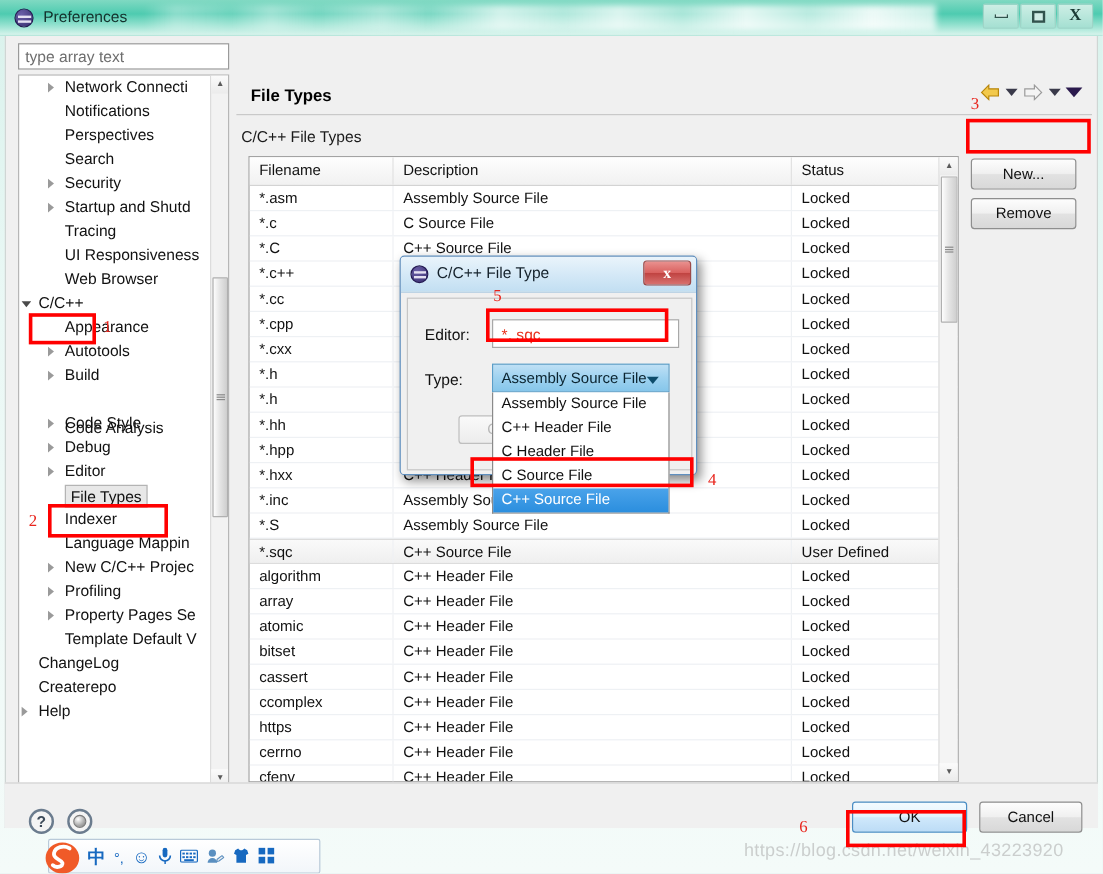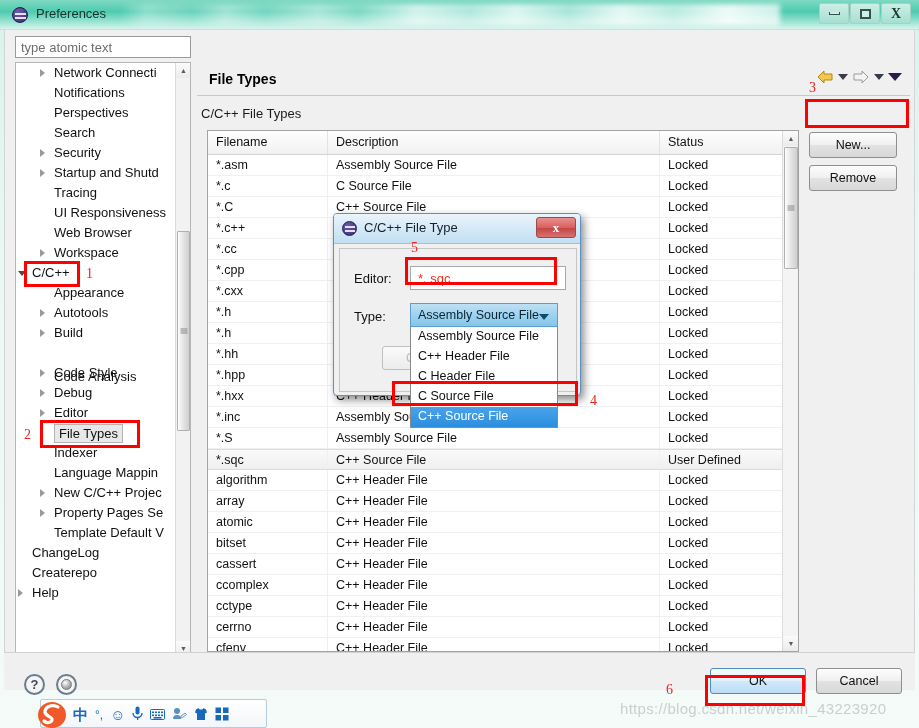--- a/index.html
+++ b/index.html
@@ -384,21 +384,21 @@
           <span class="glyph-max"></span>
         </div>
       <div class="win-btn">
           <span class="glyph-close">X</span>
         </div>
     </div>
   </div>
 
   <div class="dlg-body">
 
-    <div class="filter-box">type atomic text</div>
+    <div class="filter-box">type array text</div>
 
     <div class="tree-panel">
       <div class="tree-list" id="tree-list">
           <div class="tree-row">
             <span class="arrow" style="left: 24px;"></span>
             <span class="lbl" style="left: 38px;">Network Connecti</span>
           </div>
           <div class="tree-row">
             <span class="lbl" style="left: 38px;">Notifications</span>
           </div>
@@ -419,24 +419,20 @@
           <div class="tree-row">
             <span class="lbl" style="left: 38px;">Tracing</span>
           </div>
           <div class="tree-row">
             <span class="lbl" style="left: 38px;">UI Responsiveness</span>
           </div>
           <div class="tree-row">
             <span class="lbl" style="left: 38px;">Web Browser</span>
           </div>
           <div class="tree-row">
-            <span class="arrow" style="left: 24px;"></span>
-            <span class="lbl" style="left: 38px;">Workspace</span>
-          </div>
-          <div class="tree-row">
             <span class="arrow open" style="left: 2px;"></span>
             <span class="lbl" style="left: 16px;">C/C++</span>
           </div>
           <div class="tree-row">
             <span class="lbl" style="left: 38px;">Appearance</span>
           </div>
           <div class="tree-row">
             <span class="arrow" style="left: 24px;"></span>
             <span class="lbl" style="left: 38px;">Autotools</span>
           </div>
@@ -464,20 +460,24 @@
           </div>
           <div class="tree-row">
             <span class="lbl" style="left: 38px;">Indexer</span>
           </div>
           <div class="tree-row">
             <span class="lbl" style="left: 38px;">Language Mappin</span>
           </div>
           <div class="tree-row">
             <span class="arrow" style="left: 24px;"></span>
             <span class="lbl" style="left: 38px;">New C/C++ Projec</span>
+          </div>
+          <div class="tree-row">
+            <span class="arrow" style="left: 24px;"></span>
+            <span class="lbl" style="left: 38px;">Profiling</span>
           </div>
           <div class="tree-row">
             <span class="arrow" style="left: 24px;"></span>
             <span class="lbl" style="left: 38px;">Property Pages Se</span>
           </div>
           <div class="tree-row">
             <span class="lbl" style="left: 38px;">Template Default V</span>
           </div>
           <div class="tree-row">
             <span class="lbl" style="left: 16px;">ChangeLog</span>
@@ -640,21 +640,21 @@
               <div class="td td-filename">cassert</div>
               <div class="td td-desc">C++ Header File</div>
               <div class="td td-status">Locked</div>
             </div>
             <div class="tr">
               <div class="td td-filename">ccomplex</div>
               <div class="td td-desc">C++ Header File</div>
               <div class="td td-status">Locked</div>
             </div>
             <div class="tr">
-              <div class="td td-filename">cctype</div>
+              <div class="td td-filename">https</div>
               <div class="td td-desc">C++ Header File</div>
               <div class="td td-status">Locked</div>
             </div>
             <div class="tr">
               <div class="td td-filename">cerrno</div>
               <div class="td td-desc">C++ Header File</div>
               <div class="td td-status">Locked</div>
             </div>
             <div class="tr">
               <div class="td td-filename">cfenv</div>

